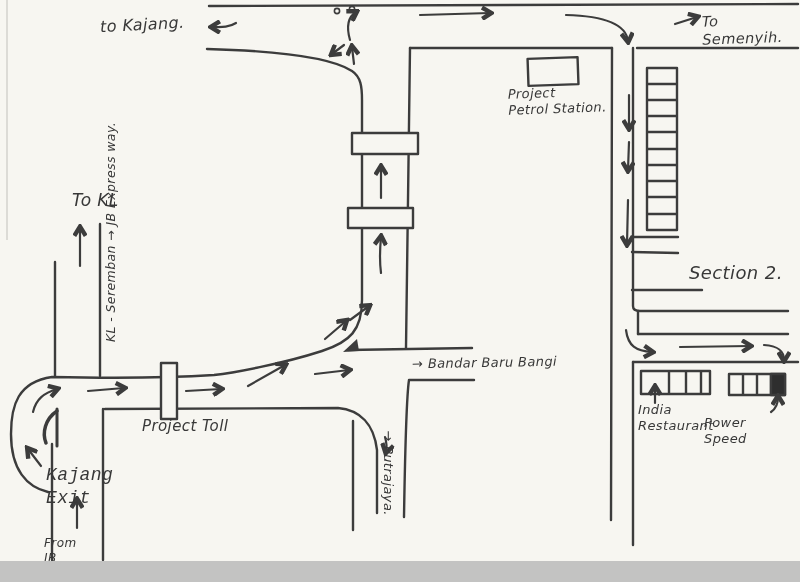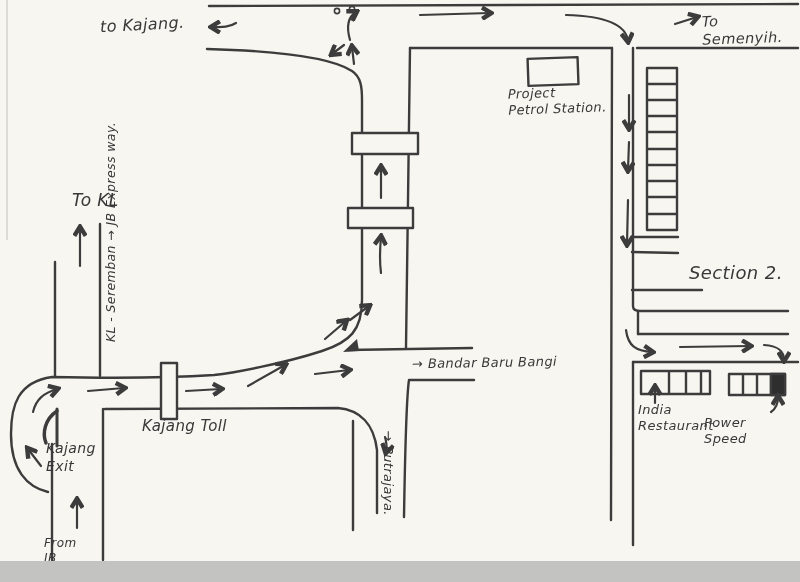--- a/index.html
+++ b/index.html
@@ -153,23 +153,23 @@
   <div class="lbl" style="left:644px;top:262px;font-size:18px;margin-left:45px;">Section 2.</div>
 
   <div class="lbl" style="left:412px;top:355px;font-size:13px;transform:rotate(-1deg);">→ Bandar Baru Bangi</div>
 
   <div class="lbl" style="left:638px;top:402px;font-size:13px;">India
 Restaurant</div>
 
   <div class="lbl" style="left:704px;top:415px;font-size:13px;">Power
 Speed</div>
 
-  <div class="lbl" style="left:142px;top:417px;font-size:15px;">Kajang Toll</div>
+  <div class="lbl" style="left:142px;top:417px;font-size:15px;">Project Toll</div>
 
-  <div class="lbl" style="left:46px;top:440px;font-size:14px;">Kajang
+  <div class="lbl" style="left:46px;top:464px;font-size:18px;font-family:Liberation Mono, monospace;">Kajang
 Exit</div>
 
   <div class="lbl" style="left:44px;top:536px;font-size:12px;">From
 JB</div>
 
   <div class="lbl" style="left:61px;top:190px;font-size:17px;margin-left:11px;">To KL</div>
 
   <div class="lbl" style="left:111px;top:232px;width:max-content;font-size:12.5px;transform:translate(-50%,-50%) rotate(-90deg);">KL - Seremban → JB Express way.</div>
 
   <div class="lbl" style="left:388px;top:473px;width:max-content;font-size:13px;transform:translate(-50%,-50%) rotate(90deg);">→ Putrajaya.</div>

